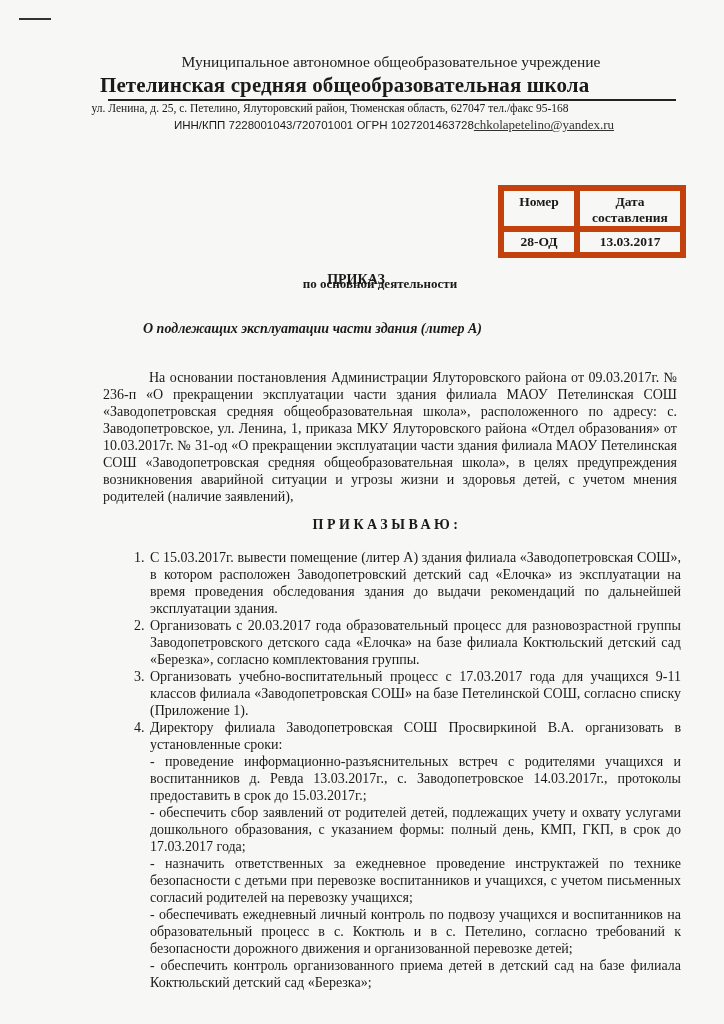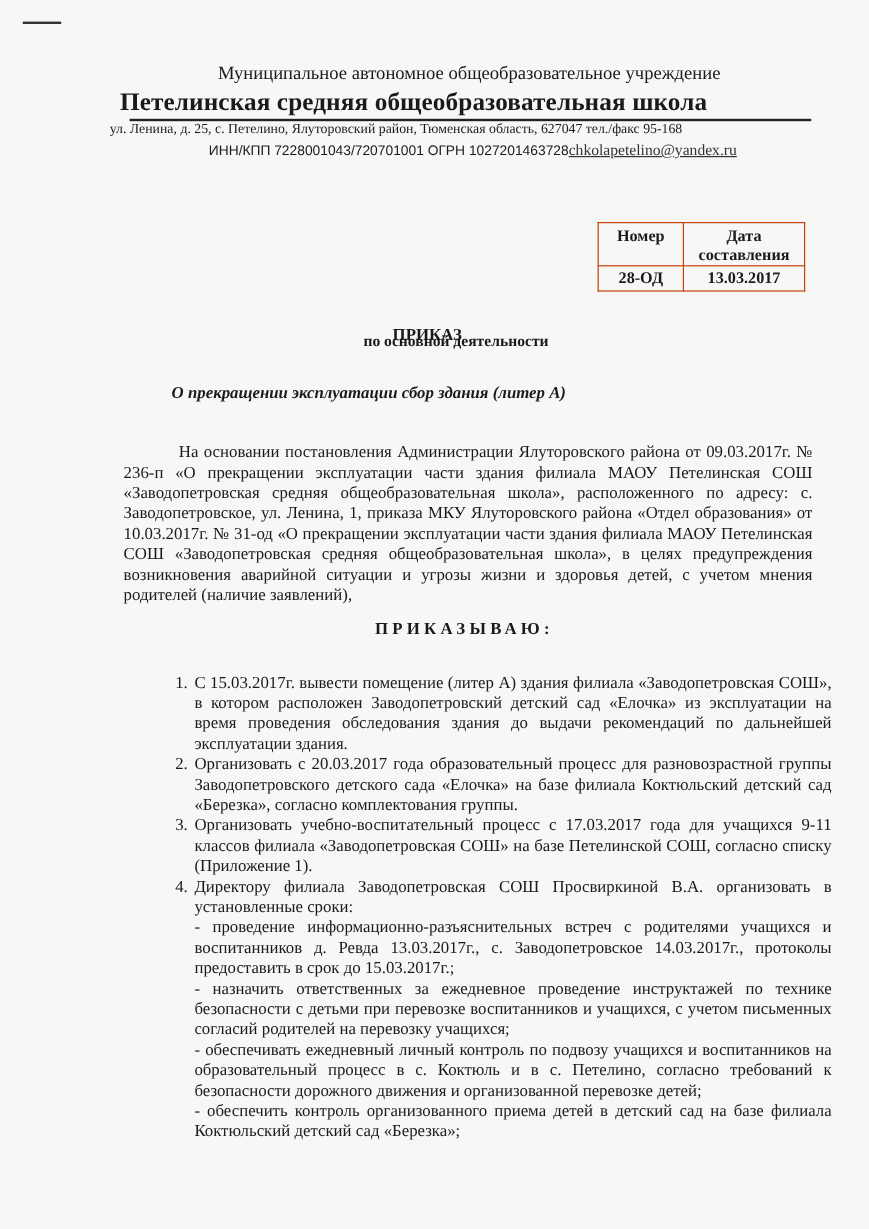--- a/index.html
+++ b/index.html
@@ -12,34 +12,34 @@
   }
   .scan-mark { position: absolute; left: 19px; top: 18px; width: 32px; height: 2px; background: #333; }
   .hdr-line1 { position: absolute; top: 53px; left: 0; width: 724px; text-align: center; font-size: 15.5px; padding-left: 58px; box-sizing: border-box; }
   .hdr-line2 { position: absolute; top: 73px; left: 0; width: 724px; text-align: left; font-size: 21px; font-weight: bold; padding-left: 100px; box-sizing: border-box; letter-spacing: 0.1px; }
   .hdr-rule { position: absolute; top: 99px; left: 108px; width: 568px; height: 2px; background: #222; }
   .hdr-addr { position: absolute; top: 102px; left: 0; width: 596px; text-align: center; font-size: 11.5px; padding-left: 64px; box-sizing: border-box; }
   .hdr-ids { position: absolute; top: 117px; left: 0; width: 724px; text-align: center; font-size: 11.5px; padding-left: 64px; box-sizing: border-box; font-family: "Liberation Sans", sans-serif; }
   .hdr-ids .email { font-family: "Liberation Serif", serif; text-decoration: underline; font-size: 13px; color: #333; }
 
   table.regnum { position: absolute; top: 185px; left: 498px; border-collapse: collapse; font-weight: bold; font-size: 13.5px; }
-  table.regnum td { border: 1px solid #c2410c; text-align: center; padding: 0 4px; line-height: 16px; }
+  table.regnum td { border: 6px solid #c2410c; text-align: center; padding: 0 4px; line-height: 16px; }
   table.regnum td.c1 { width: 62px; vertical-align: top; padding-top: 3px; }
   table.regnum td.c2 { width: 92px; padding-top: 3px; }
   table.regnum tr.vals td { padding: 2px 4px; }
 
   .title { position: absolute; top: 272px; left: 0; width: 672px; text-align: center; font-weight: bold; font-size: 14px; padding-left: 40px; box-sizing: border-box; }
   .subtitle { position: absolute; top: 276px; left: 0; width: 724px; text-align: center; font-weight: bold; font-size: 13px; padding-left: 36px; box-sizing: border-box; }
   .subject { position: absolute; top: 320px; left: 143px; font-weight: bold; font-style: italic; font-size: 14px; line-height: 17px; }
 
   .body-text { position: absolute; left: 103px; width: 574px; font-size: 14px; line-height: 17px; text-align: justify; }
   .preamble { top: 369px; text-indent: 46px; }
   .order-heading { position: absolute; top: 517px; left: 0; width: 724px; text-align: center; font-weight: bold; font-size: 14px; letter-spacing: 3.5px; padding-left: 50px; box-sizing: border-box; }
 
-  ol.items { position: absolute; top: 545px; left: 103px; width: 574px; margin: 16px; padding: 0 0 0 41px; font-size: 14px; line-height: 17px; text-align: justify; box-sizing: border-box; }
+  ol.items { position: absolute; top: 545px; left: 103px; width: 574px; margin: 4px; padding: 0 0 0 41px; font-size: 14px; line-height: 17px; text-align: justify; box-sizing: border-box; }
   ol.items li { padding-left: 2px; }
   ol.items .sub { display: block; }
 </style>
 </head>
 <body>
 
 <div class="scan-mark"></div>
 
 <div class="hdr-line1">Муниципальное автономное общеобразовательное учреждение</div>
 <div class="hdr-line2">Петелинская средняя общеобразовательная школа</div>
@@ -57,31 +57,32 @@
     <td>28-ОД</td>
     <td>13.03.2017</td>
   </tr>
 </tbody>
   </table>
 
 <div class="title">ПРИКАЗ</div>
 <div class="subtitle">по основной деятельности</div>
 
 <div class="subject">
-  <div>О прекращении эксплуатации сбор здания (литер А)</div>
+  <div>О подлежащих эксплуатации части здания (литер А)</div>
 </div>
 
 <div class="body-text preamble">На основании постановления Администрации Ялуторовского района от 09.03.2017г. № 236-п «О прекращении эксплуатации части здания филиала МАОУ Петелинская СОШ «Заводопетровская средняя общеобразовательная школа», расположенного по адресу: с. Заводопетровское, ул. Ленина, 1, приказа МКУ Ялуторовского района «Отдел образования» от 10.03.2017г. № 31-од «О прекращении эксплуатации части здания филиала МАОУ Петелинская СОШ «Заводопетровская средняя общеобразовательная школа», в целях предупреждения возникновения аварийной ситуации и угрозы жизни и здоровья детей, с учетом мнения родителей (наличие заявлений),</div>
 
 <div class="order-heading">ПРИКАЗЫВАЮ:</div>
 
 <ol class="items">
   <li><span>С 15.03.2017г. вывести помещение (литер А) здания филиала «Заводопетровская СОШ», в котором расположен Заводопетровский детский сад «Елочка» из эксплуатации на время проведения обследования здания до выдачи рекомендаций по дальнейшей эксплуатации здания.</span></li>
   <li><span>Организовать с 20.03.2017 года образовательный процесс для разновозрастной группы Заводопетровского детского сада «Елочка» на базе филиала Коктюльский детский сад «Березка», согласно комплектования группы.</span></li>
   <li><span>Организовать учебно-воспитательный процесс с 17.03.2017 года для учащихся 9-11 классов филиала «Заводопетровская СОШ» на базе Петелинской СОШ, согласно списку (Приложение 1).</span></li>
   <li>
     <span>Директору филиала Заводопетровская СОШ Просвиркиной В.А. организовать в установленные сроки:</span>
     <span class="sub">- проведение информационно-разъяснительных встреч с родителями учащихся и воспитанников д. Ревда 13.03.2017г., с. Заводопетровское 14.03.2017г., протоколы предоставить в срок до 15.03.2017г.;</span>
+    <span class="sub">- обеспечить сбор заявлений от родителей детей, подлежащих учету и охвату услугами дошкольного образования, с указанием формы: полный день, КМП, ГКП, в срок до 17.03.2017 года;</span>
     <span class="sub">- назначить ответственных за ежедневное проведение инструктажей по технике безопасности с детьми при перевозке воспитанников и учащихся, с учетом письменных согласий родителей на перевозку учащихся;</span>
     <span class="sub">- обеспечивать ежедневный личный контроль по подвозу учащихся и воспитанников на образовательный процесс в с. Коктюль и в с. Петелино, согласно требований к безопасности дорожного движения и организованной перевозке детей;</span>
     <span class="sub">- обеспечить контроль организованного приема детей в детский сад на базе филиала Коктюльский детский сад «Березка»;</span>
   </li>
 </ol>
 
 </body></html>

